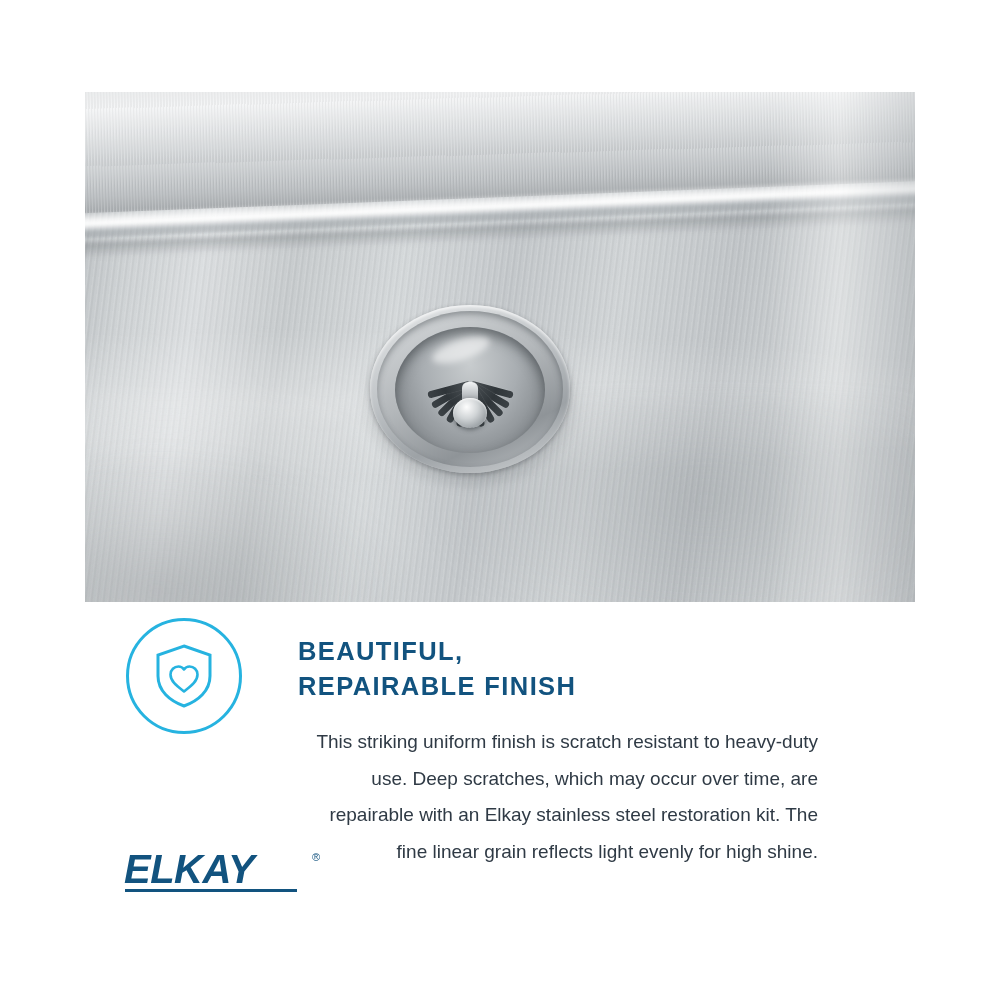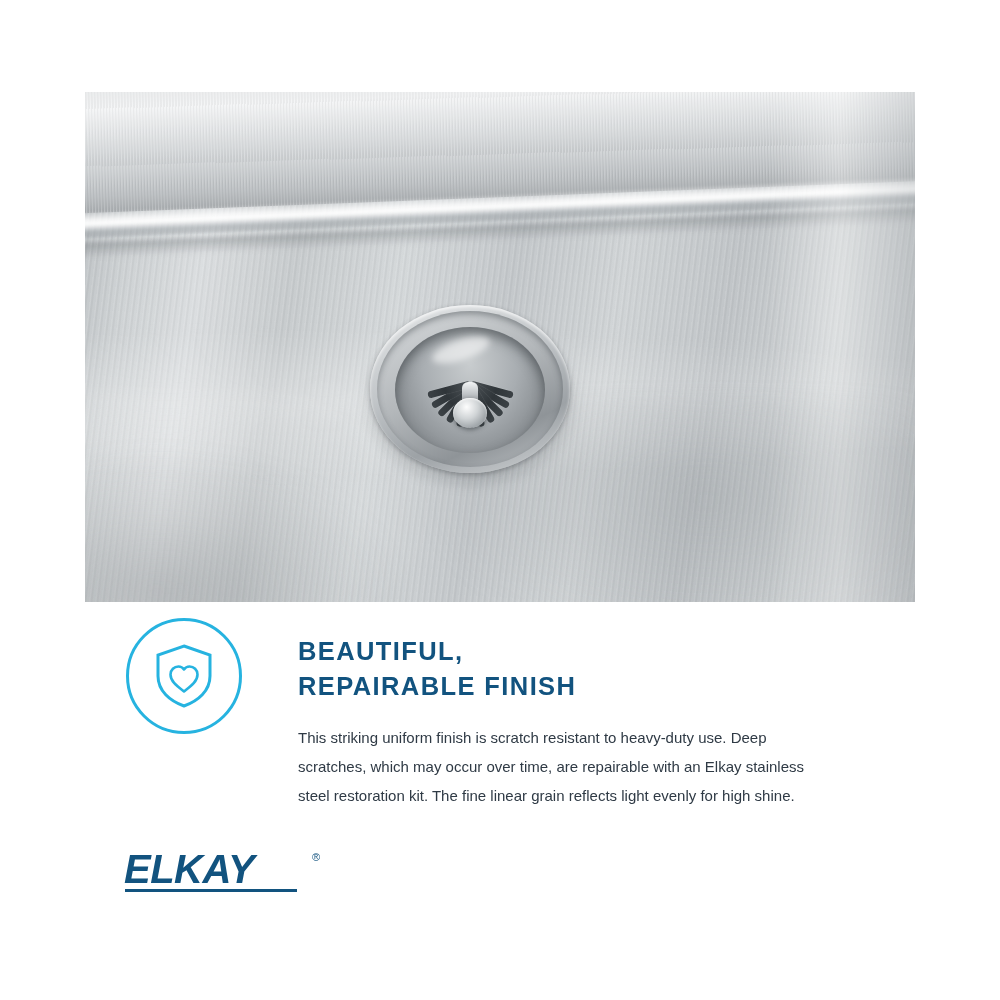--- a/index.html
+++ b/index.html
@@ -320,24 +320,25 @@
     font-size: 25.5px;
     font-weight: bold;
     letter-spacing: 1.4px;
     line-height: 1.38;
     margin: 0 0 20px 0;
     white-space: pre-line;
   }
 
   .feature-body {
     color: #2f3a45;
-    font-size: 15px;
+    font-size: 19px;
     line-height: 1.92;
     margin: 0;
     max-width: 520px;
+    text-align: right;
   }
 
   
   .logo {
     position: absolute;
     left: 124px;
     top: 849px;
     width: 190px;
     height: 44px;
   }

